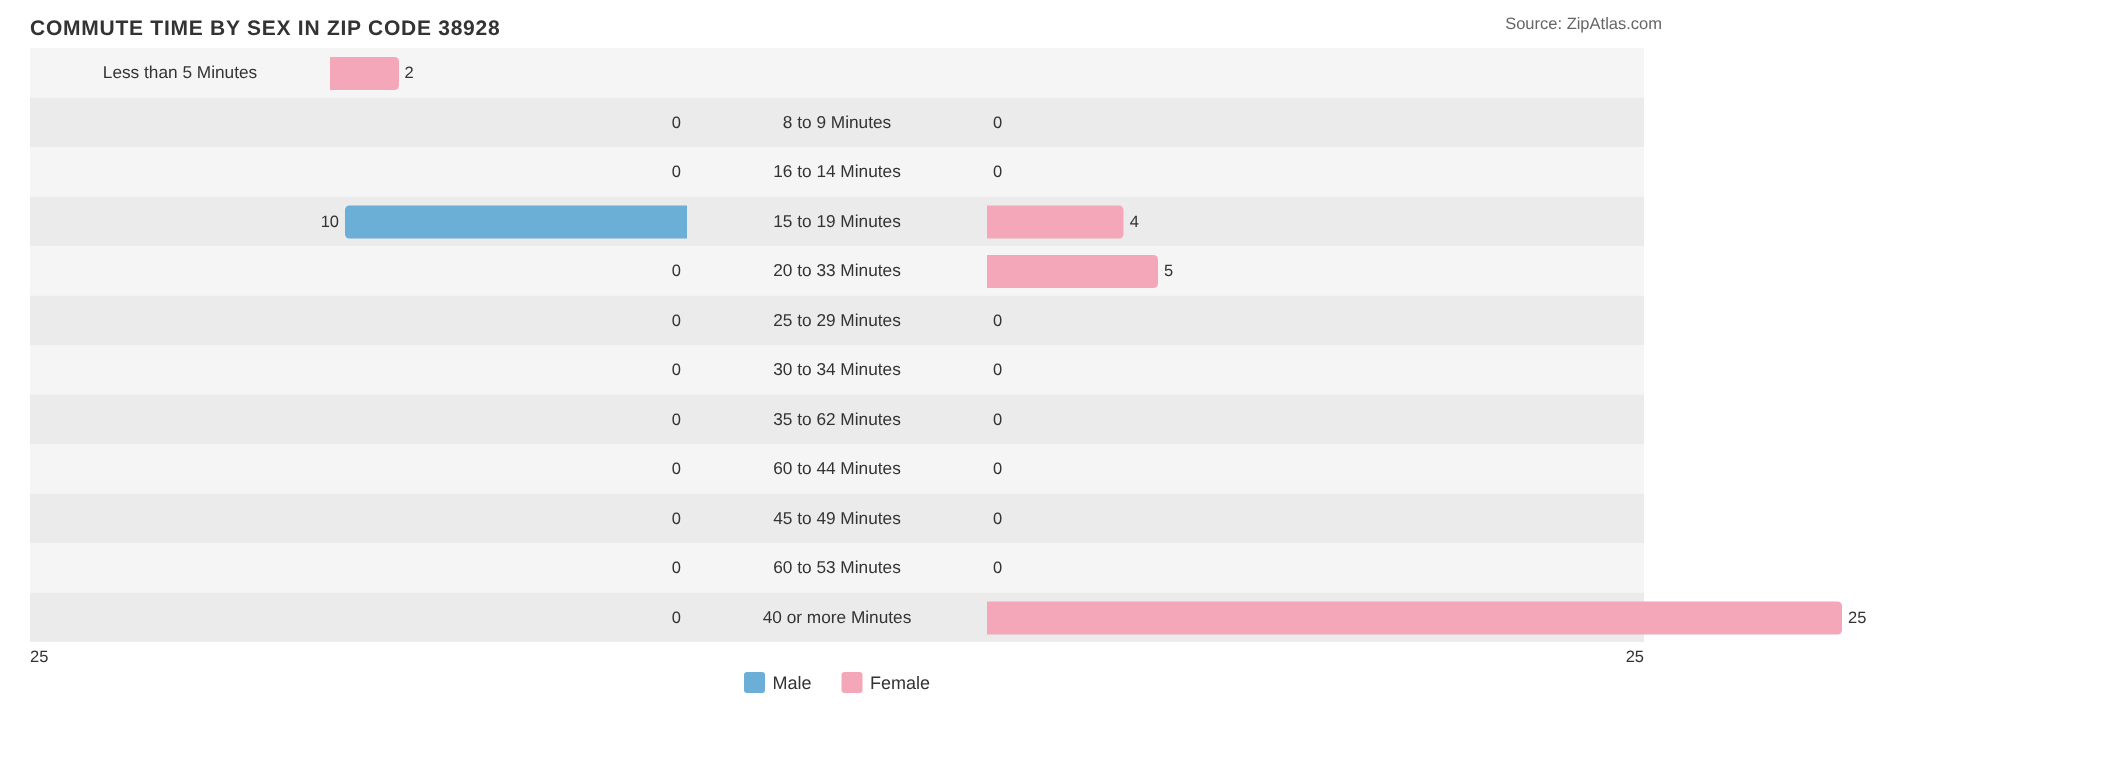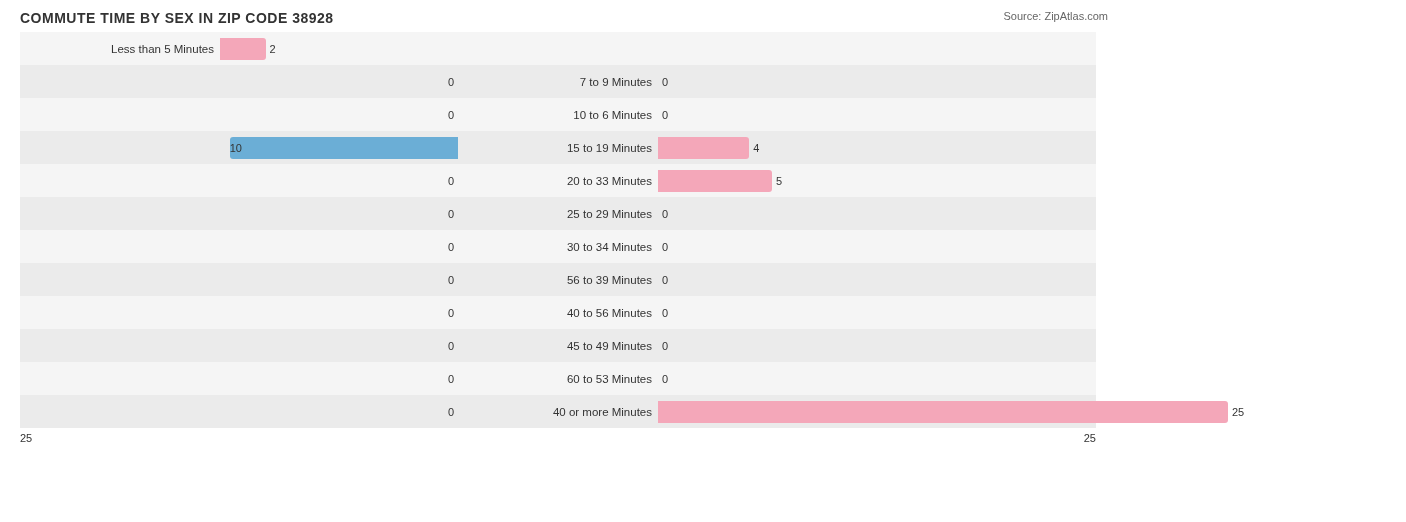--- a/index.html
+++ b/index.html
@@ -61,21 +61,21 @@
       display: flex;
       align-items: center;
       justify-content: flex-start;
       width: 600px;
       padding-left: 4px;
       position: relative;
       height: 100%;
     }
     .label-cell {
       width: 200px;
-      text-align: right;
+      text-align: center;
       font-size: 11.5px;
       color: #333;
       flex-shrink: 0;
       position: relative;
       z-index: 2;
       padding: 0 6px;
     }
     .bar-male {
       height: 22px;
       background: #6baed6;
@@ -171,38 +171,38 @@
         <div class="label-cell">Less than 5 Minutes</div>
         <div class="right-section" style="width: 600px;">
           <div class="bar-female" style="width: 45.6px;"></div>
           <span class="value-right" style="left: 45.6px; transform: none;">2</span>
         </div>
       </div>
       <div class="chart-row">
         <div class="left-section" style="width: 600px;">
           <span class="zero-val" style="position: absolute; right: 4px;">0</span>
         </div>
-        <div class="label-cell">7 to 9 Minutes</div>
-        <div class="right-section" style="width: 600px;">
-          <span class="zero-val" style="position: absolute; left: 4px;">0</span>
-        </div>
-      </div>
-      <div class="chart-row">
-        <div class="left-section" style="width: 600px;">
-          <span class="zero-val" style="position: absolute; right: 4px;">0</span>
-        </div>
-        <div class="label-cell">10 to 6 Minutes</div>
+        <div class="label-cell">8 to 9 Minutes</div>
+        <div class="right-section" style="width: 600px;">
+          <span class="zero-val" style="position: absolute; left: 4px;">0</span>
+        </div>
+      </div>
+      <div class="chart-row">
+        <div class="left-section" style="width: 600px;">
+          <span class="zero-val" style="position: absolute; right: 4px;">0</span>
+        </div>
+        <div class="label-cell">16 to 14 Minutes</div>
         <div class="right-section" style="width: 600px;">
           <span class="zero-val" style="position: absolute; left: 4px;">0</span>
         </div>
       </div>
       <div class="chart-row">
         <div class="left-section" style="width: 600px;">
           <div class="bar-male" style="width: 228px;"></div>
-          <span class="value-left" style="right: 212px; transform: none;">10</span>
+          <span class="value-left" style="right: 228px; transform: none;">10</span>
         </div>
         <div class="label-cell">15 to 19 Minutes</div>
         <div class="right-section" style="width: 600px;">
           <div class="bar-female" style="width: 91.2px;"></div>
           <span class="value-right" style="left: 91.2px; transform: none;">4</span>
         </div>
       </div>
       <div class="chart-row">
         <div class="left-section" style="width: 600px;">
           <span class="zero-val" style="position: absolute; right: 4px;">0</span>
@@ -228,30 +228,30 @@
         </div>
         <div class="label-cell">30 to 34 Minutes</div>
         <div class="right-section" style="width: 600px;">
           <span class="zero-val" style="position: absolute; left: 4px;">0</span>
         </div>
       </div>
       <div class="chart-row">
         <div class="left-section" style="width: 600px;">
           <span class="zero-val" style="position: absolute; right: 4px;">0</span>
         </div>
-        <div class="label-cell">56 to 39 Minutes</div>
-        <div class="right-section" style="width: 600px;">
-          <span class="zero-val" style="position: absolute; left: 4px;">0</span>
-        </div>
-      </div>
-      <div class="chart-row">
-        <div class="left-section" style="width: 600px;">
-          <span class="zero-val" style="position: absolute; right: 4px;">0</span>
-        </div>
-        <div class="label-cell">40 to 56 Minutes</div>
+        <div class="label-cell">35 to 62 Minutes</div>
+        <div class="right-section" style="width: 600px;">
+          <span class="zero-val" style="position: absolute; left: 4px;">0</span>
+        </div>
+      </div>
+      <div class="chart-row">
+        <div class="left-section" style="width: 600px;">
+          <span class="zero-val" style="position: absolute; right: 4px;">0</span>
+        </div>
+        <div class="label-cell">60 to 44 Minutes</div>
         <div class="right-section" style="width: 600px;">
           <span class="zero-val" style="position: absolute; left: 4px;">0</span>
         </div>
       </div>
       <div class="chart-row">
         <div class="left-section" style="width: 600px;">
           <span class="zero-val" style="position: absolute; right: 4px;">0</span>
         </div>
         <div class="label-cell">45 to 49 Minutes</div>
         <div class="right-section" style="width: 600px;">
@@ -278,13 +278,23 @@
         </div>
       </div>
     </div>
 
   <div class="axis-row">
     <div class="axis-left">25</div>
     <div style="width:200px;"></div>
     <div class="axis-right-val">25</div>
   </div>
 
+  <div class="legend">
+    <div class="legend-item">
+      <div class="legend-box" id="legend-male-box" style="background: rgb(107, 174, 214);"></div>
+      <span>Male</span>
+    </div>
+    <div class="legend-item">
+      <div class="legend-box" id="legend-female-box" style="background: rgb(244, 167, 185);"></div>
+      <span>Female</span>
+    </div>
+  </div>
 </div>
 
 </body></html>

